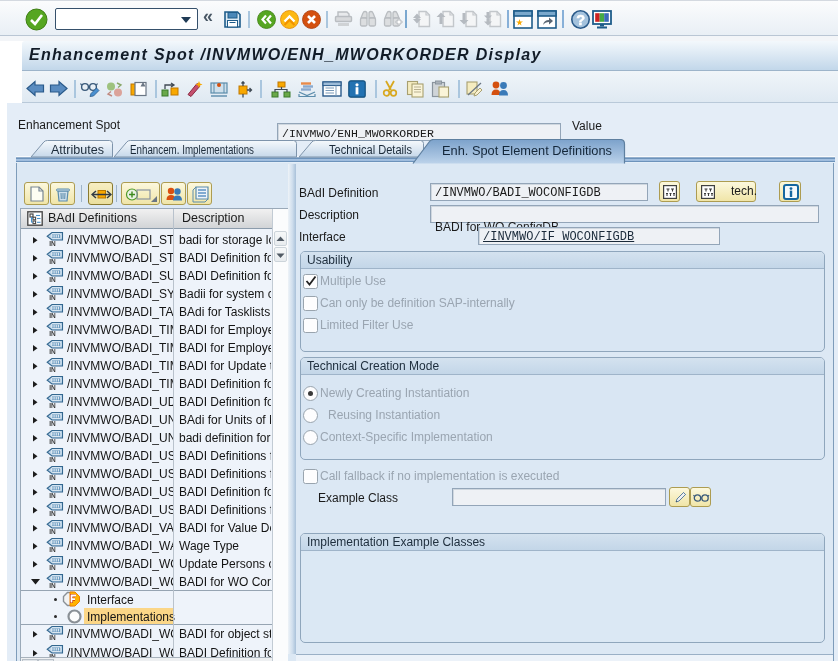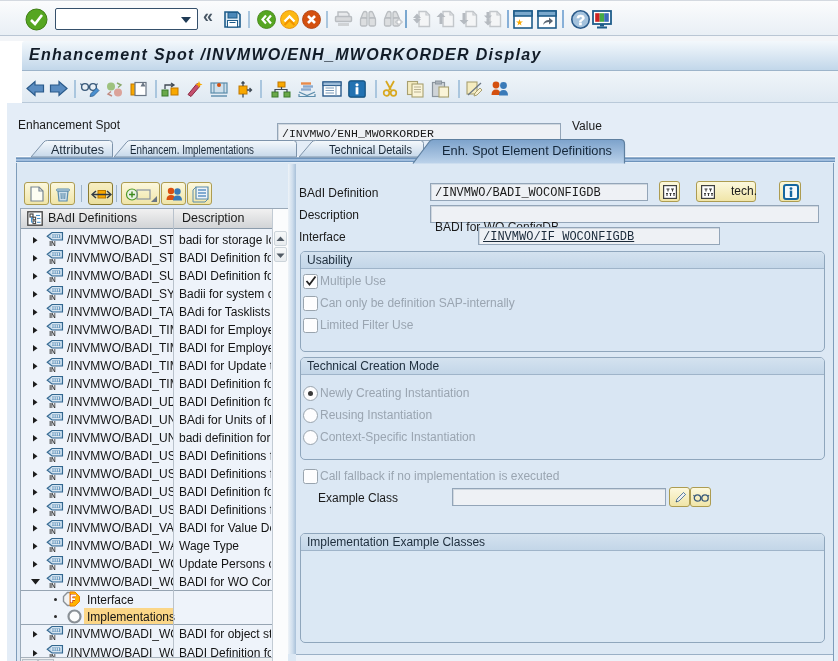--- a/index.html
+++ b/index.html
@@ -893,23 +893,23 @@
 <div class="gbox" style="left:300px;top:357px;width:525px;height:103px;">
  <div class="ghdr">
         <span>Technical Creation Mode</span>
       </div>
 </div>
 <div class="rd" style="left:303px;top:386px;">
       <div class="rdot"></div>
     </div>
 <div class="glbl" style="left:320px;top:386px;">Newly Creating Instantiation</div>
 <div class="rd" style="left:303px;top:408px;"></div>
-<div class="glbl" style="left:320px;top:408px;">Reusing Instantiation</div>
+<div class="glbl" style="left:328px;top:408px;">Reusing Instantiation</div>
 <div class="rd" style="left:303px;top:430px;"></div>
-<div class="glbl" style="left:320px;top:430px;">Context-Specific Instantiation</div>
+<div class="glbl" style="left:320px;top:430px;">Context-Specific Implementation</div>
 
 <div class="cb" style="left:303px;top:469px;"></div>
 <div class="glbl" style="left:320px;top:469px;">Call fallback if no implementation is executed</div>
 <div class="lbl" style="left:318px;top:491px;">Example Class</div>
 <div class="fld" style="left:452px;top:488px;width:214px;height:18px;"></div>
 <div class="ybtn" style="left:669px;top:487px;width:21px;height:20px;">
  <svg style="position:absolute;left:3px;top:2px;" width="15" height="15">
         <path d="M3 12 L4 9 L10.5 2.5 L12.5 4.5 L6 11 Z" fill="#f0f0f0" stroke="#5a80a0" stroke-width="1"></path>
         <path d="M10.5 2.5 L12.5 4.5" stroke="#5a80a0" stroke-width="1"></path>
         <path d="M3 12 L4.2 11.7 L3.3 10.8 Z" fill="#404040"></path>

